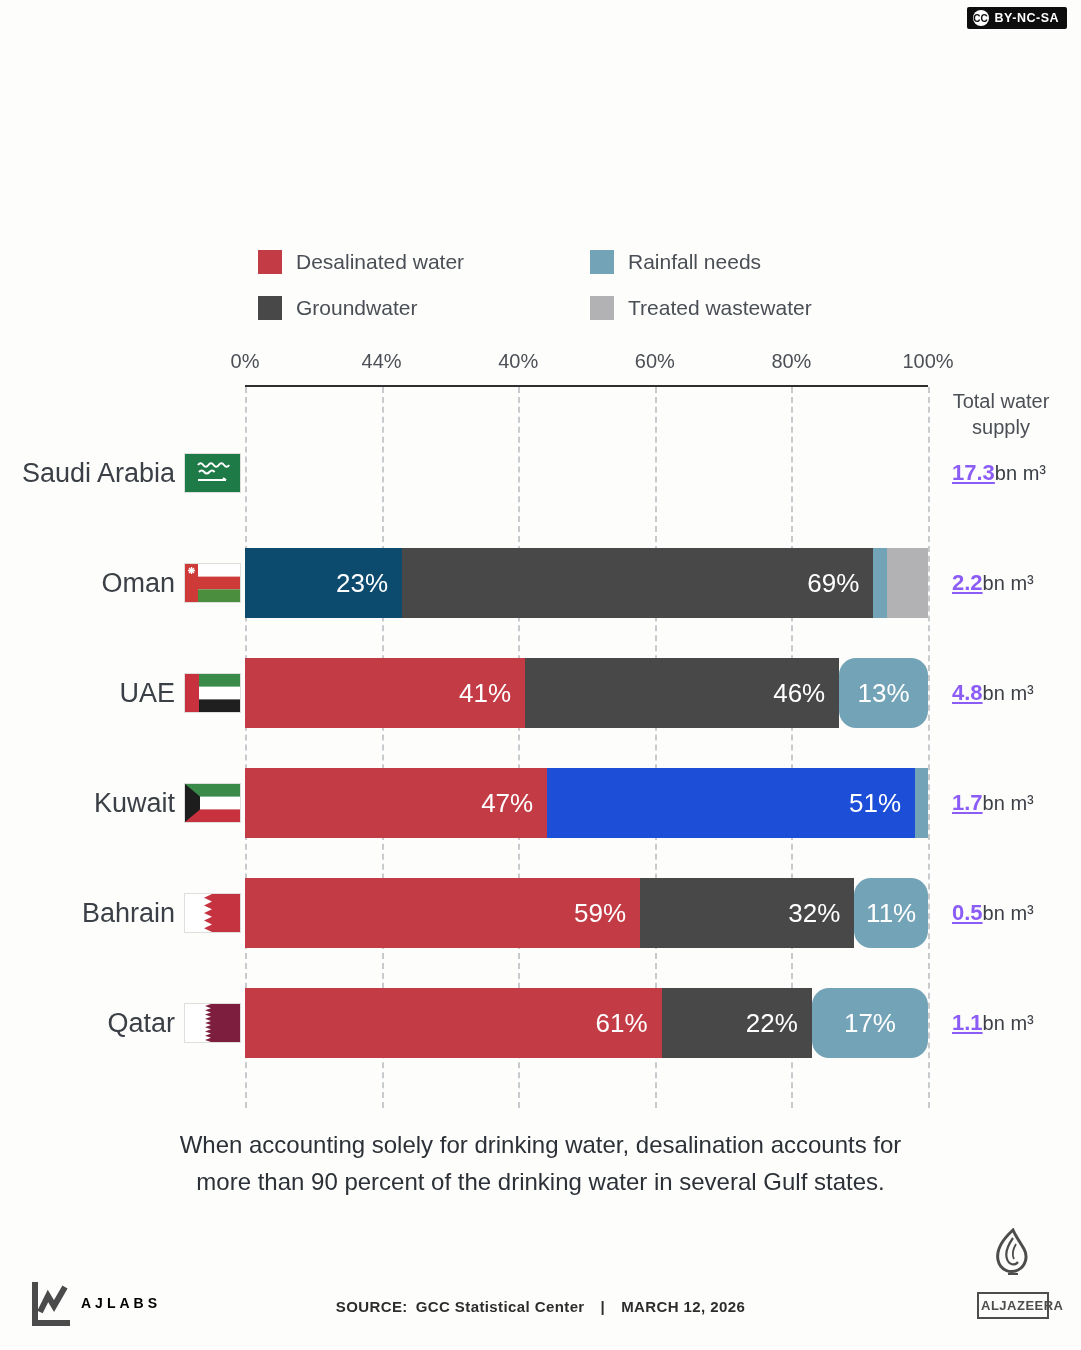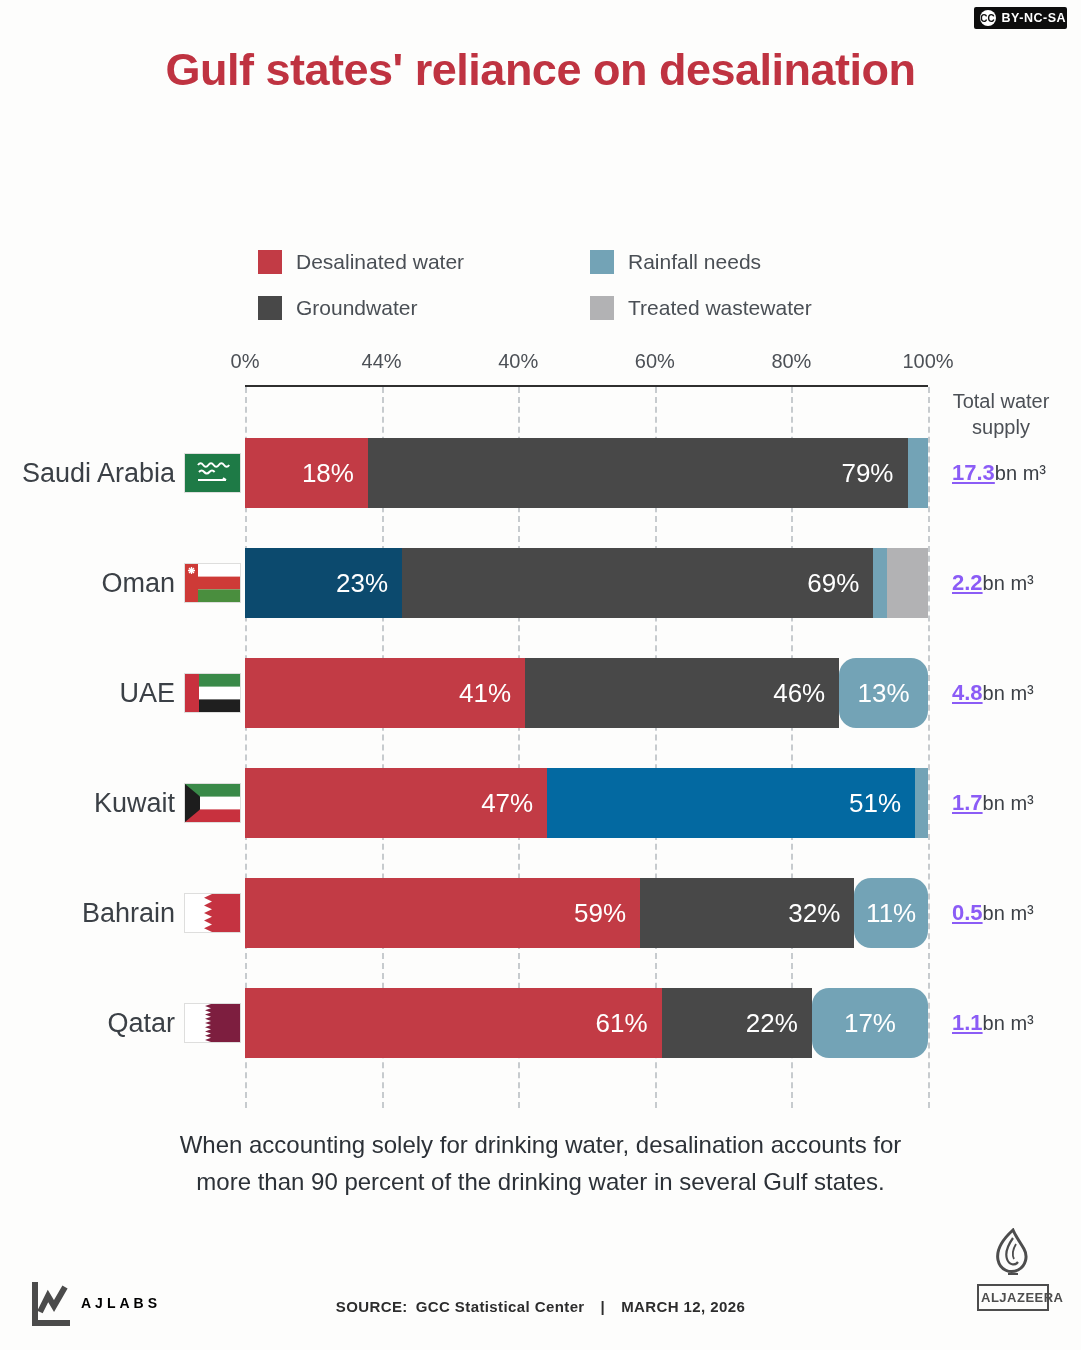--- a/index.html
+++ b/index.html
@@ -3,21 +3,21 @@
 <meta charset="utf-8">
 <style>
   html,body { margin:0; padding:0; background:#ffffff; }
   .canvas {
     position:relative; width:1081px; height:1350px; margin:0 auto;
     background:#fdfdfc; overflow:hidden;
     font-family:"Liberation Sans", sans-serif; color:#2c3137;
   }
   
   .cc-badge { position:absolute; top:7px; right:14px; background:#0d0d0d; color:#fff;
-    display:flex; align-items:center; gap:6px; padding:3px 1px 3px 6px; border-radius:2px; }
+    display:flex; align-items:center; gap:6px; padding:3px 8px 3px 6px; border-radius:2px; }
   .cc-circle { width:16px; height:16px; border-radius:50%; background:#fff; color:#0d0d0d;
     font-size:10px; font-weight:bold; display:flex; align-items:center; justify-content:center; }
   .cc-text { font-size:12.5px; font-weight:bold; letter-spacing:0.5px; }
 
   .title { position:absolute; top:44px; left:0; width:100%; text-align:center;
     font-size:45px; font-weight:bold; letter-spacing:-0.5px; }
   .subtitle { position:absolute; top:114px; left:58px; width:965px; text-align:center;
     font-size:23px; line-height:1.6; color:#2c3137; }
 
   
@@ -57,33 +57,32 @@
 
   
   .ajlabs { position:absolute; left:28px; top:1278px; display:flex; align-items:flex-end; gap:7px; }
   .ajlabs-text { font-size:14px; font-weight:bold; letter-spacing:4px; color:#000000; margin-bottom:17px; }
   .source { position:absolute; top:1298px; left:0; width:100%; text-align:center;
     font-size:15px; font-weight:bold; color:#2d2d2d; letter-spacing:0.4px; }
   .source span { margin:0 4px; }
   .source .sep { margin:0 12px; }
   .aljazeera { position:absolute; right:32px; top:1228px; width:72px; text-align:center; }
   .aj-box { border:2.5px solid #4d4d4d; color:#4d4d4d; font-size:13px; font-weight:bold;
-    letter-spacing:0.5px; padding:4px 2px; margin-top:0; }
+    letter-spacing:0.5px; padding:4px 2px; margin-top:8px; }
 </style>
 </head>
 <body>
 
 <div class="canvas">
 
   <div class="cc-badge">
     <span class="cc-circle">CC</span>
     <span class="cc-text">BY-NC-SA</span>
   </div>
 
-  <div class="title" style="color: rgb(191, 51, 65);">Gulf states' reliance on desalination</div>
 
   <div class="legend" id="legend">
       <div class="legend-item">
         <span class="legend-swatch" style="background: rgb(194, 59, 69);"></span>
         <span class="legend-label">Desalinated water</span>
       </div>
       <div class="legend-item">
         <span class="legend-swatch" style="background: rgb(115, 163, 182);"></span>
         <span class="legend-label">Rainfall needs</span>
       </div>
@@ -121,29 +120,20 @@
           <svg width="55" height="38" viewBox="0 0 55 38">
             <rect width="55" height="38" fill="#1e7a46"></rect>
        <g stroke="#fff" stroke-width="2" fill="none">
        <path d="M13 11 q2.6 -3.6 5.2 0 q2.6 3.6 5.2 0 q2.6 -3.6 5.2 0 q2.6 3.6 5.2 0 q2.6 -3.6 5.2 0 q2.6 3.6 5.2 0"></path>
        <path d="M14 18 q2.6 -3 5.2 0 q2.6 3 5.2 0 q2.6 -3 5.2 0"></path>
        <path d="M13 26 h28"></path>
               <path d="M41 26 l-3 -2"></path>
             </g>
           </svg>
         </div>
-        <div class="bar">
-          <div class="seg" style="flex-grow: 18; flex-basis: 0px; background: rgb(194, 59, 69);">
-            <span class="seg-label">18%</span>
-          </div>
-          <div class="seg" style="flex-grow: 79; flex-basis: 0px; background: rgb(72, 72, 72);">
-            <span class="seg-label">79%</span>
-          </div>
-          <div class="seg" style="flex-grow: 3; flex-basis: 0px; background: rgb(115, 163, 182);"></div>
-        </div>
         <div class="total"><b>17.3</b><span>bn m³</span></div>
       </div>
       <div class="row" style="top: 548px;">
         <div class="country">Oman</div>
         <div class="flag">
           <svg width="55" height="38" viewBox="0 0 55 38">
             <rect width="55" height="38" fill="#fff"></rect>
        <rect y="12.6" width="55" height="12.8" fill="#ce3a37"></rect>
        <rect y="25.4" width="55" height="12.6" fill="#4a8e3e"></rect>
        <rect width="13" height="38" fill="#ce3a37"></rect>
@@ -194,21 +184,21 @@
             <rect width="55" height="38" fill="#fff"></rect>
        <rect width="55" height="12.6" fill="#3a8a49"></rect>
        <rect y="25.4" width="55" height="12.6" fill="#c8313e"></rect>
        <polygon points="0,0 15,12.6 15,25.4 0,38" fill="#1d1d1d"></polygon>
           </svg>
         </div>
         <div class="bar">
           <div class="seg" style="flex-grow: 47; flex-basis: 0px; background: rgb(194, 59, 69);">
             <span class="seg-label">47%</span>
           </div>
-          <div class="seg" style="flex-grow: 51; flex-basis: 0px; background: #0369a1; padding-left: 40px;">
+          <div class="seg" style="flex-grow: 51; flex-basis: 0px; background: #1d4ed8; padding-left: 40px;">
             <span class="seg-label">51%</span>
           </div>
           <div class="seg" style="flex-grow: 2; flex-basis: 0px; background: rgb(115, 163, 182);"></div>
         </div>
         <div class="total"><b>1.7</b><span>bn m³</span></div>
       </div>
       <div class="row" style="top: 878px;">
         <div class="country">Bahrain</div>
         <div class="flag">
           <svg width="55" height="38" viewBox="0 0 55 38">

